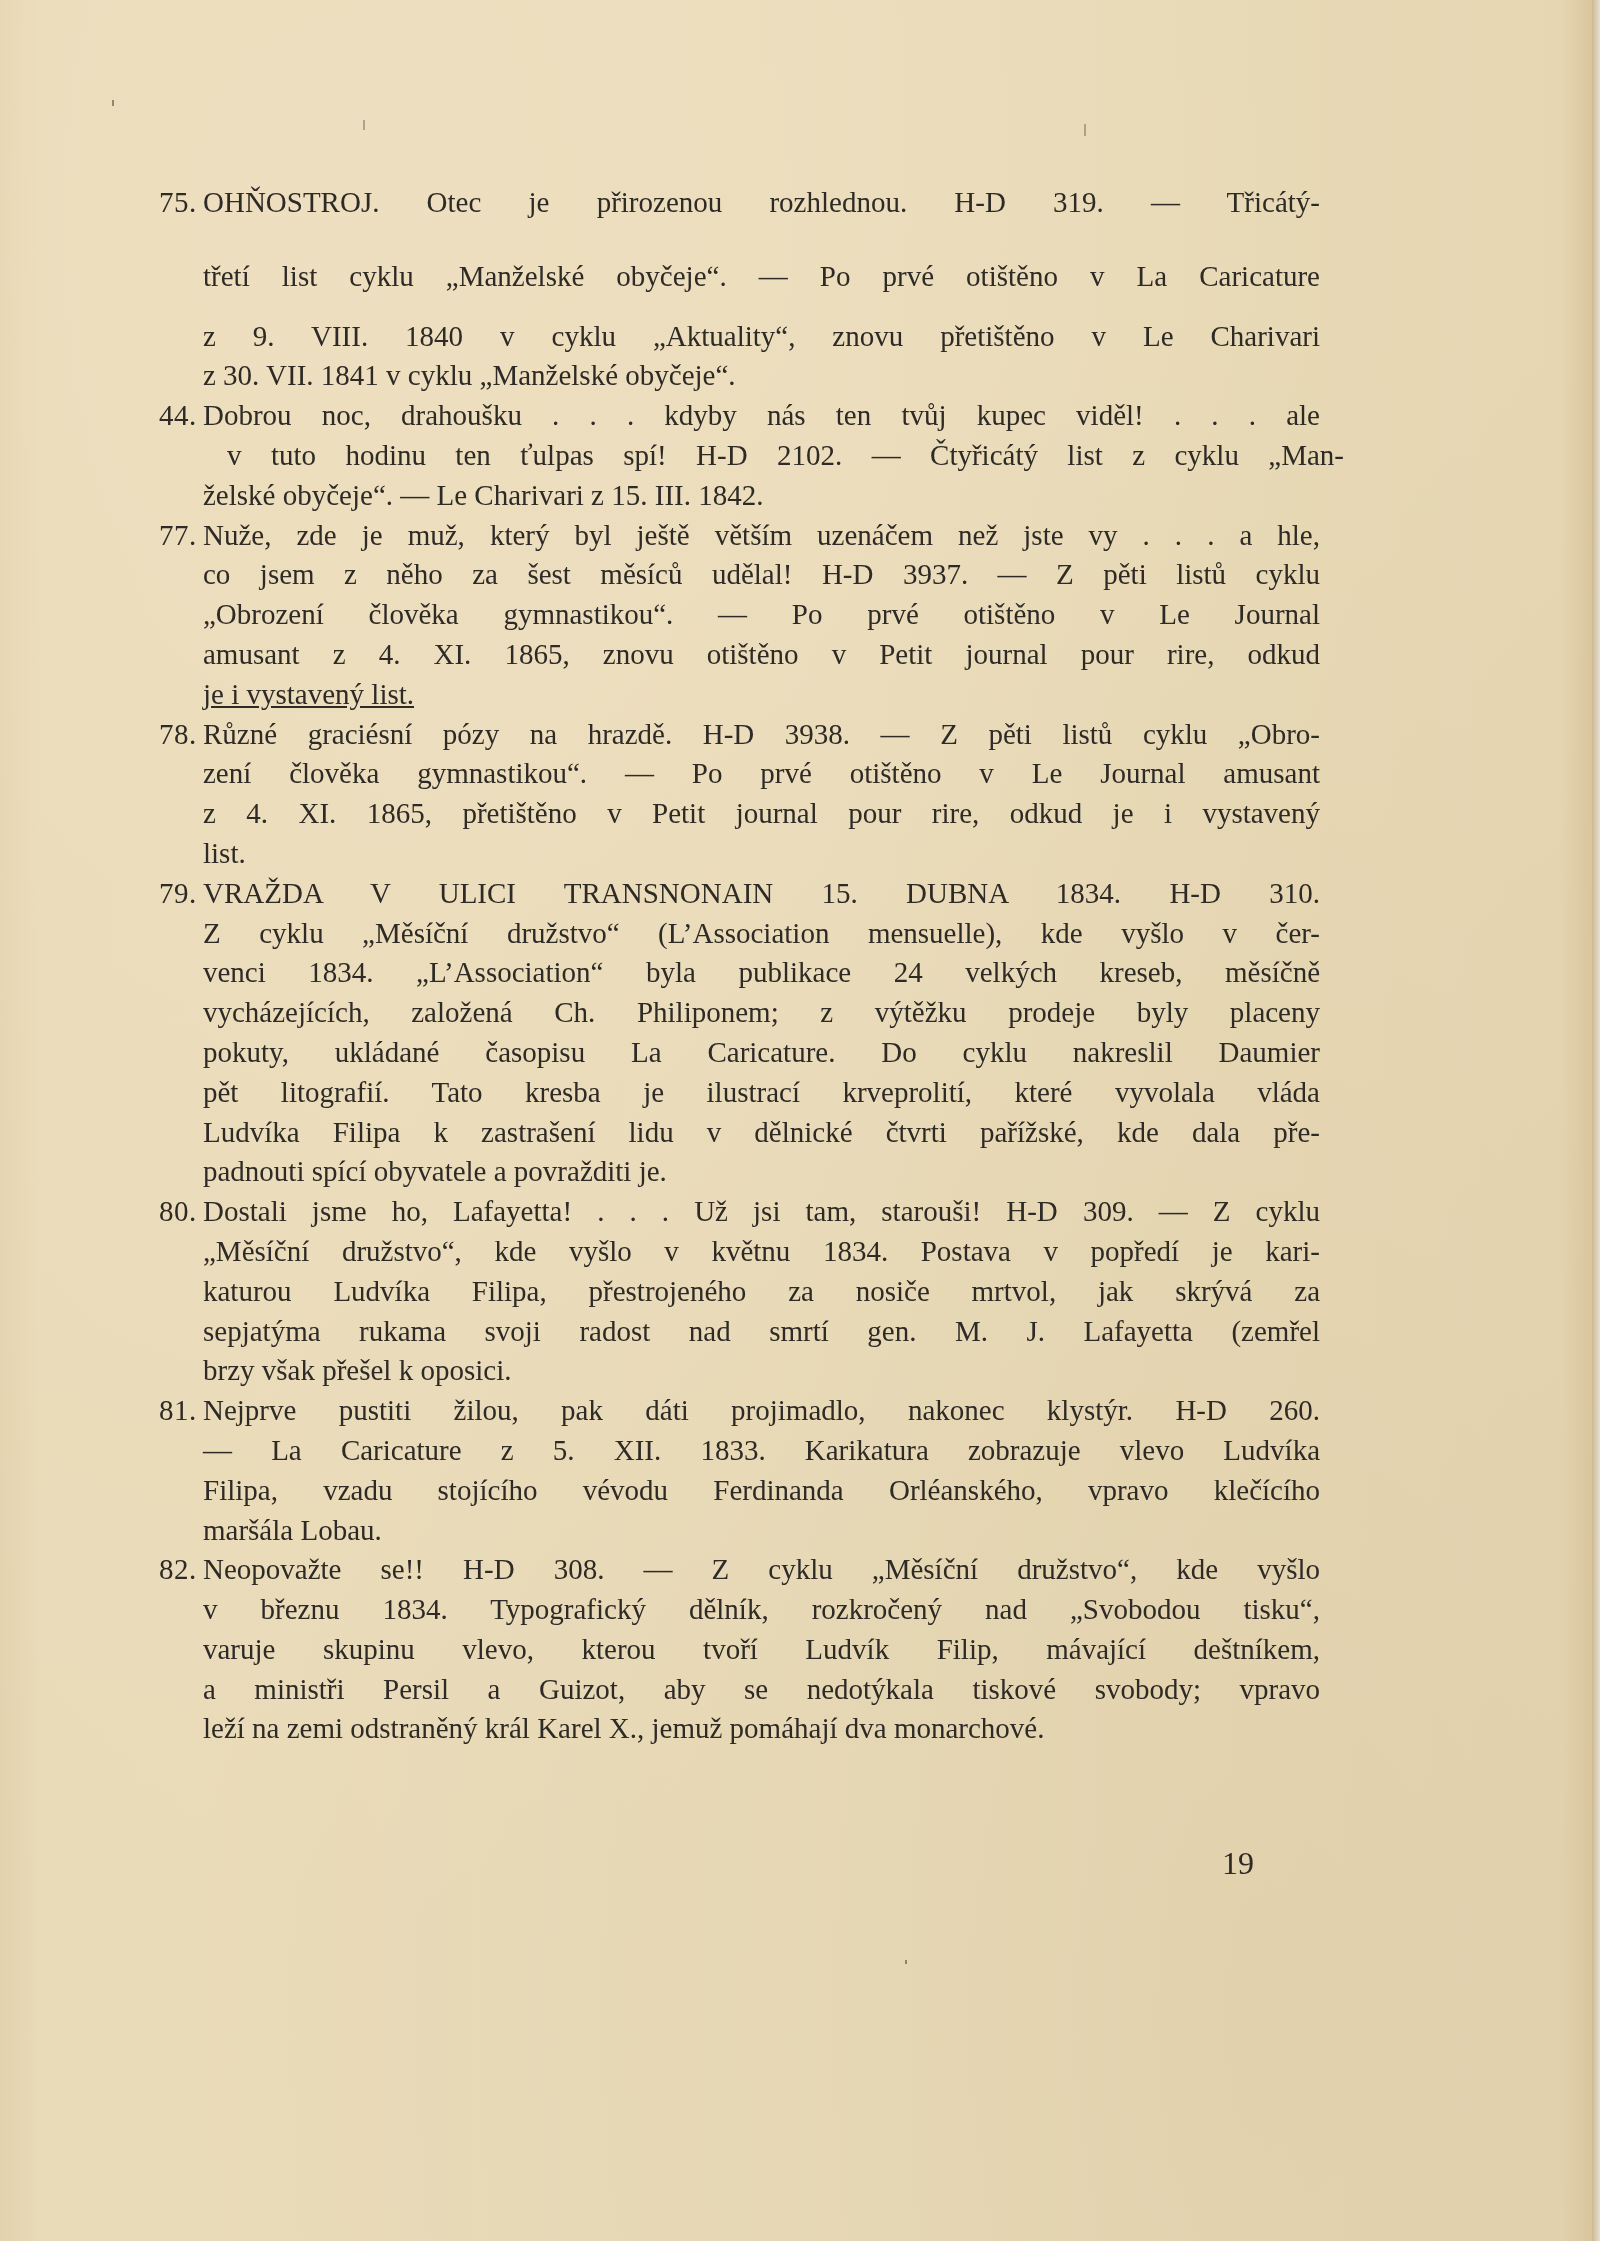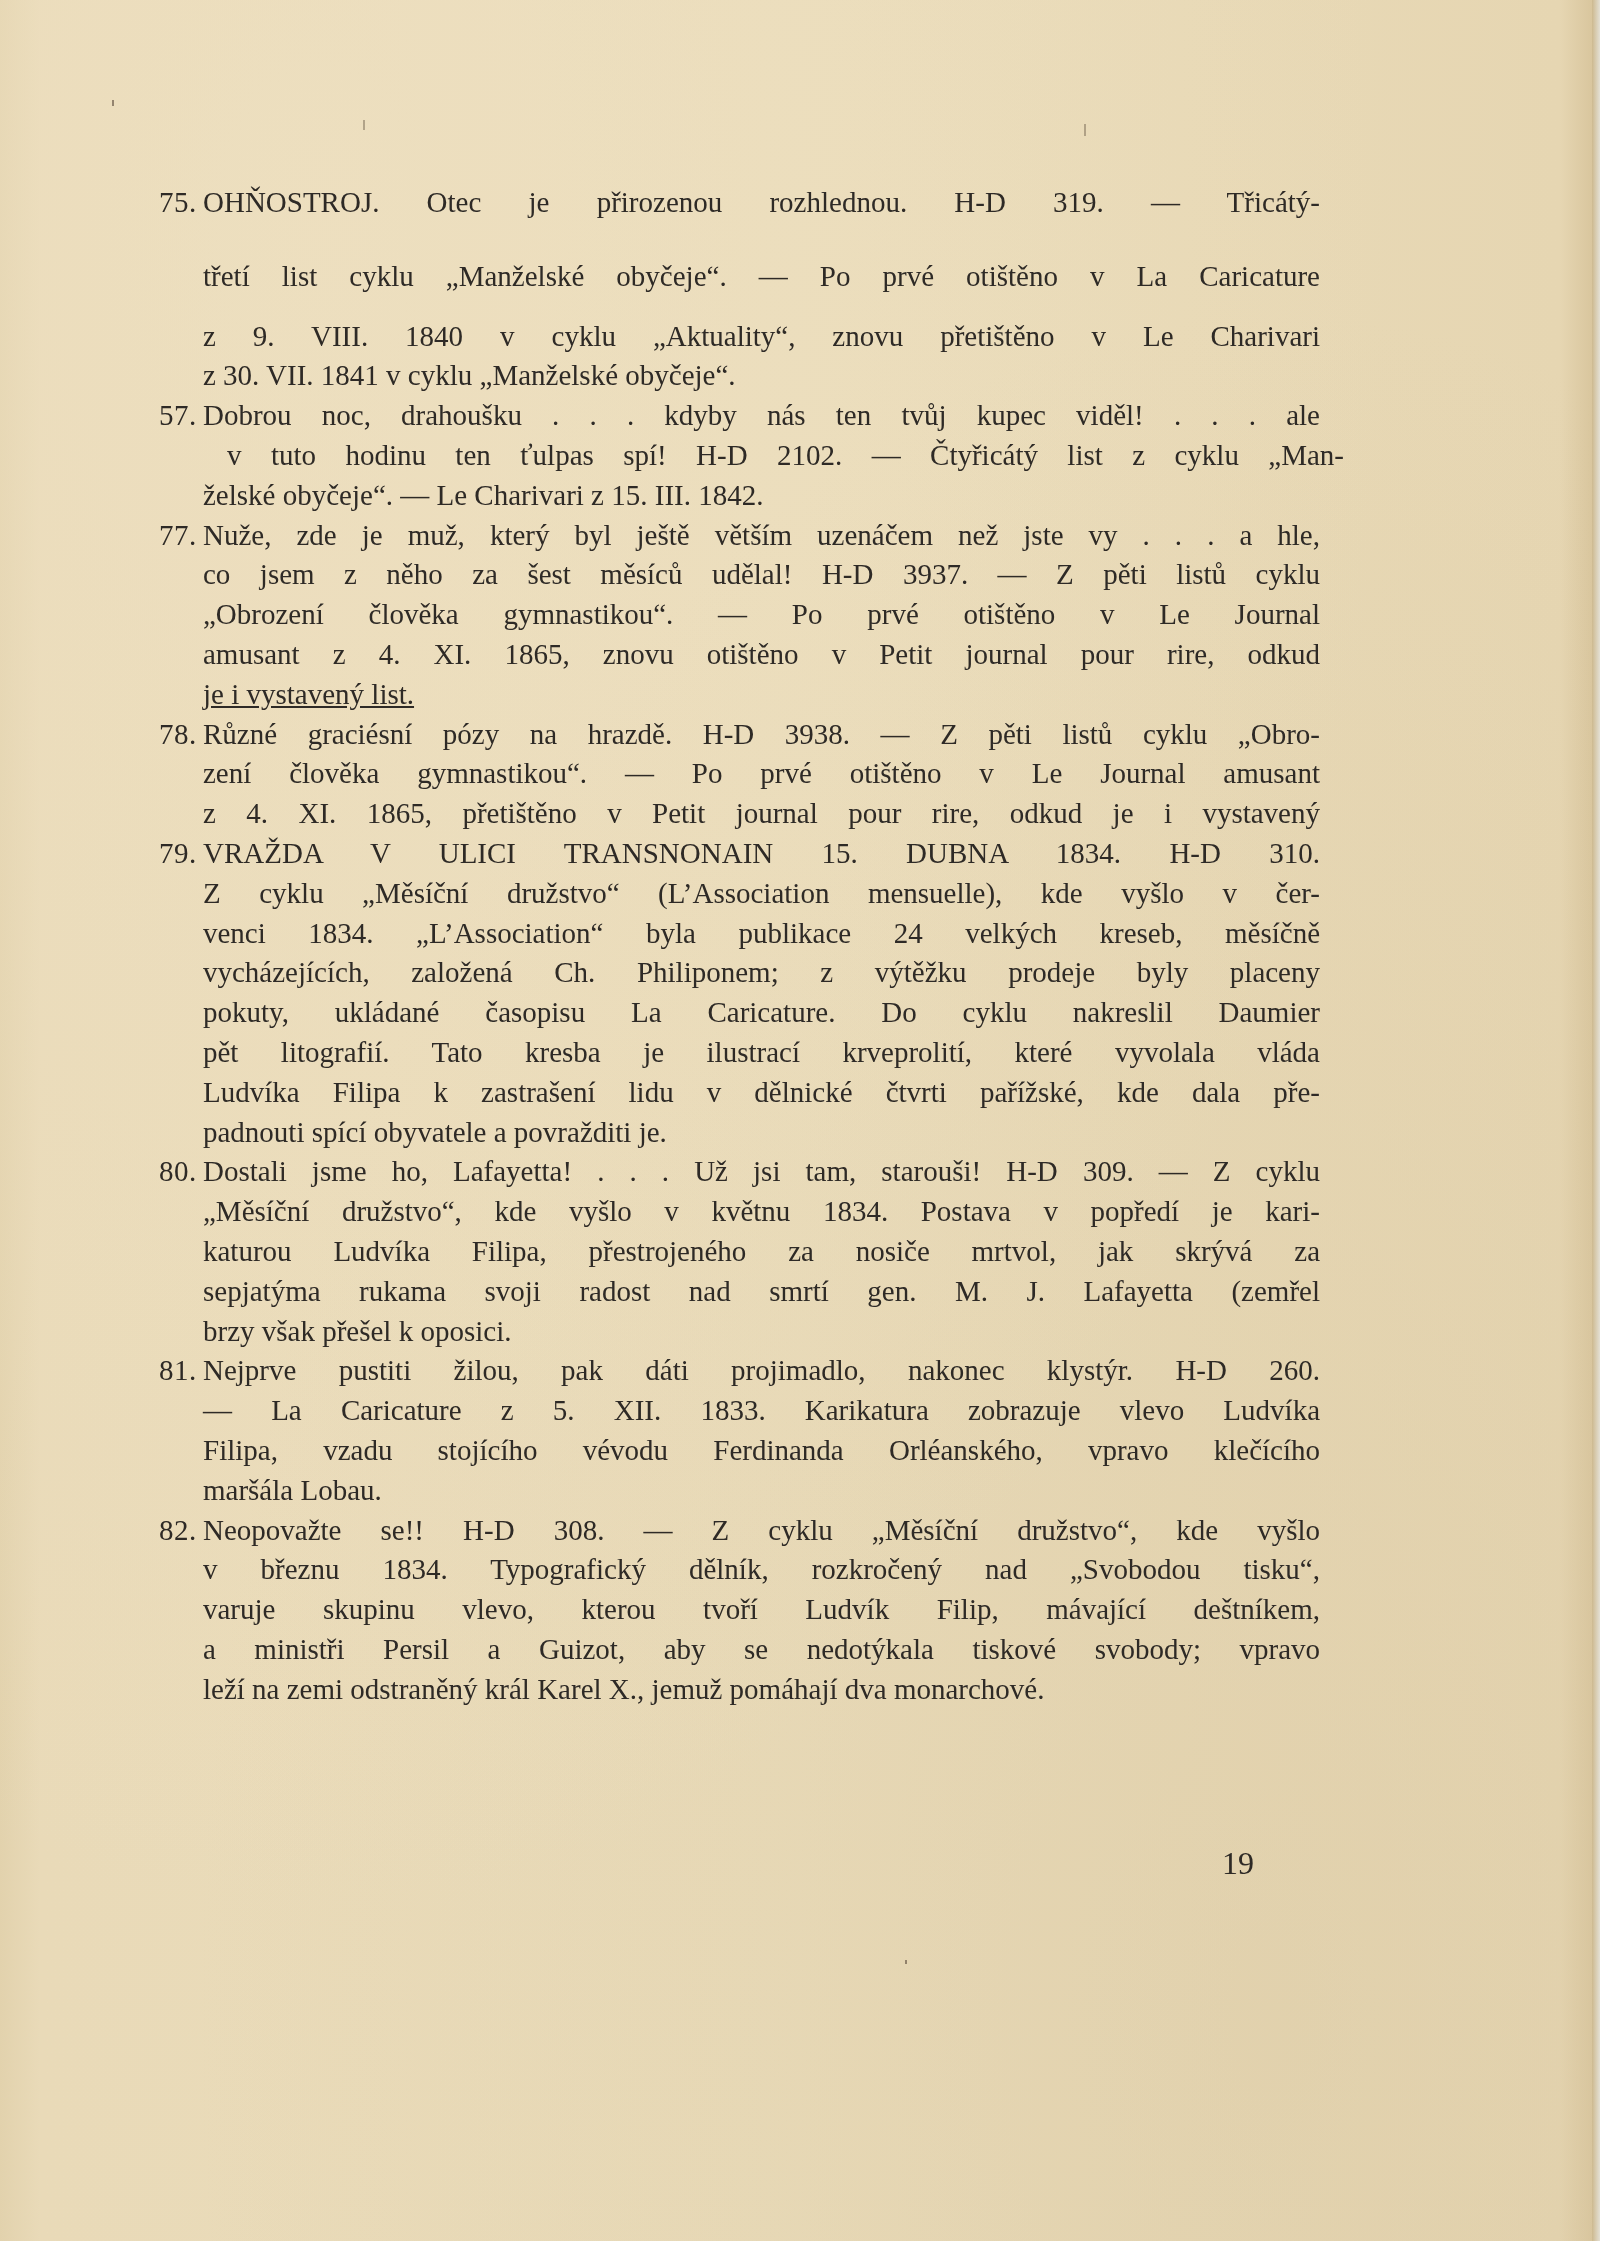--- a/index.html
+++ b/index.html
@@ -82,38 +82,39 @@
 
 <main class="content" id="entries">
     <section class="entry">
       <span class="entry-num">75.</span>
       <span class="line" style="display: block;">OHŇOSTROJ. Otec je přirozenou rozhlednou. H-D 319. — Třicátý-</span>
       <span class="line" style="display: block; margin-top: 34px;">třetí list cyklu „Manželské obyčeje“. — Po prvé otištěno v La Caricature</span>
       <span class="line" style="display: block; margin-top: 20px;">z 9. VIII. 1840 v cyklu „Aktuality“, znovu přetištěno v Le Charivari</span>
       <span class="line last" style="display: block;">z 30. VII. 1841 v cyklu „Manželské obyčeje“.</span>
     </section>
     <section class="entry">
-      <span class="entry-num">57.</span>
+      <span class="entry-num">44.</span>
       <span class="line" style="display: block;">Dobrou noc, drahoušku . . . kdyby nás ten tvůj kupec viděl! . . . ale</span>
       <span class="line" style="display: block; margin-left: 24px;">v tuto hodinu ten ťulpas spí! H-D 2102. — Čtyřicátý list z cyklu „Man-</span>
       <span class="line last" style="display: block;">želské obyčeje“. — Le Charivari z 15. III. 1842.</span>
     </section>
     <section class="entry">
       <span class="entry-num">77.</span>
       <span class="line" style="display: block;">Nuže, zde je muž, který byl ještě větším uzenáčem než jste vy . . . a hle,</span>
       <span class="line" style="display: block;">co jsem z něho za šest měsíců udělal! H-D 3937. — Z pěti listů cyklu</span>
       <span class="line" style="display: block;">„Obrození člověka gymnastikou“. — Po prvé otištěno v Le Journal</span>
       <span class="line" style="display: block;">amusant z 4. XI. 1865, znovu otištěno v Petit journal pour rire, odkud</span>
       <span class="line last" style="display: block; text-decoration: underline;">je i vystavený list.</span>
     </section>
     <section class="entry">
       <span class="entry-num">78.</span>
       <span class="line" style="display: block;">Různé graciésní pózy na hrazdě. H-D 3938. — Z pěti listů cyklu „Obro-</span>
       <span class="line" style="display: block;">zení člověka gymnastikou“. — Po prvé otištěno v Le Journal amusant</span>
       <span class="line" style="display: block;">z 4. XI. 1865, přetištěno v Petit journal pour rire, odkud je i vystavený</span>
+      <span class="line last" style="display: block;">list.</span>
     </section>
     <section class="entry">
       <span class="entry-num">79.</span>
       <span class="line" style="display: block;">VRAŽDA V ULICI TRANSNONAIN 15. DUBNA 1834. H-D 310.</span>
       <span class="line" style="display: block;">Z cyklu „Měsíční družstvo“ (L’Association mensuelle), kde vyšlo v čer-</span>
       <span class="line" style="display: block;">venci 1834. „L’Association“ byla publikace 24 velkých kreseb, měsíčně</span>
       <span class="line" style="display: block;">vycházejících, založená Ch. Philiponem; z výtěžku prodeje byly placeny</span>
       <span class="line" style="display: block;">pokuty, ukládané časopisu La Caricature. Do cyklu nakreslil Daumier</span>
       <span class="line" style="display: block;">pět litografií. Tato kresba je ilustrací krveprolití, které vyvolala vláda</span>
       <span class="line" style="display: block;">Ludvíka Filipa k zastrašení lidu v dělnické čtvrti pařížské, kde dala pře-</span>

